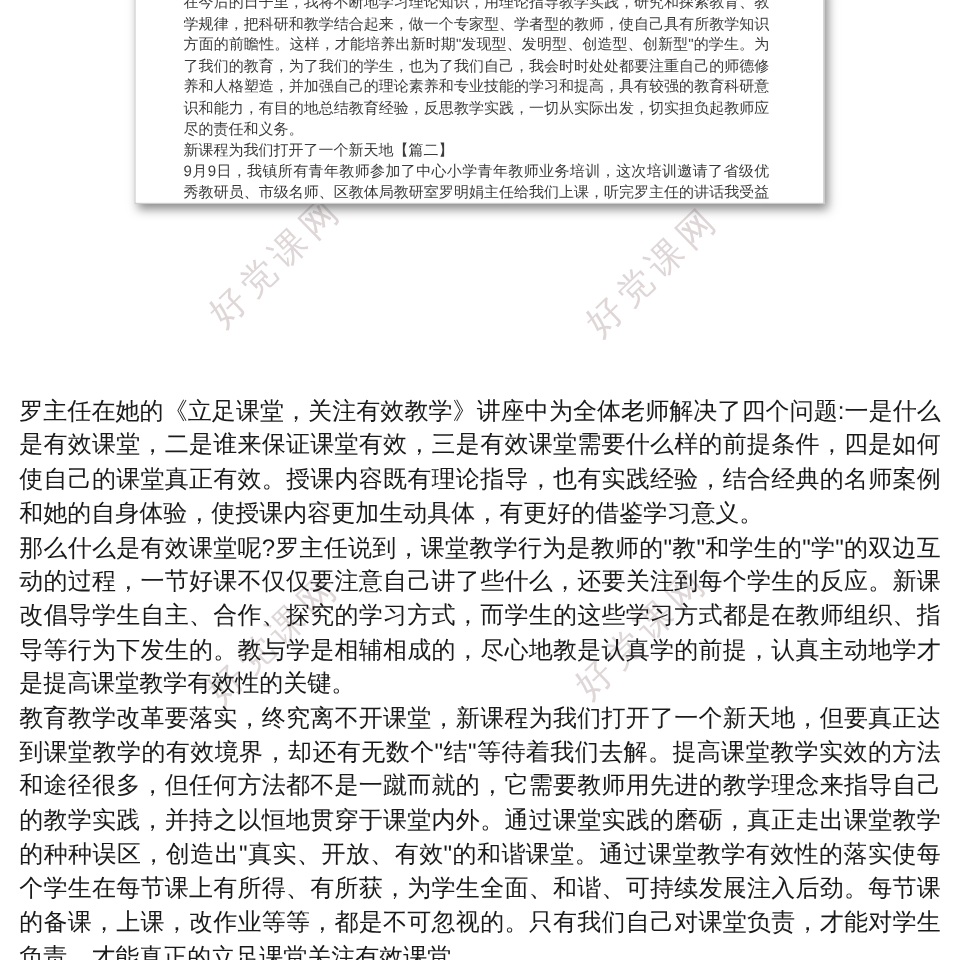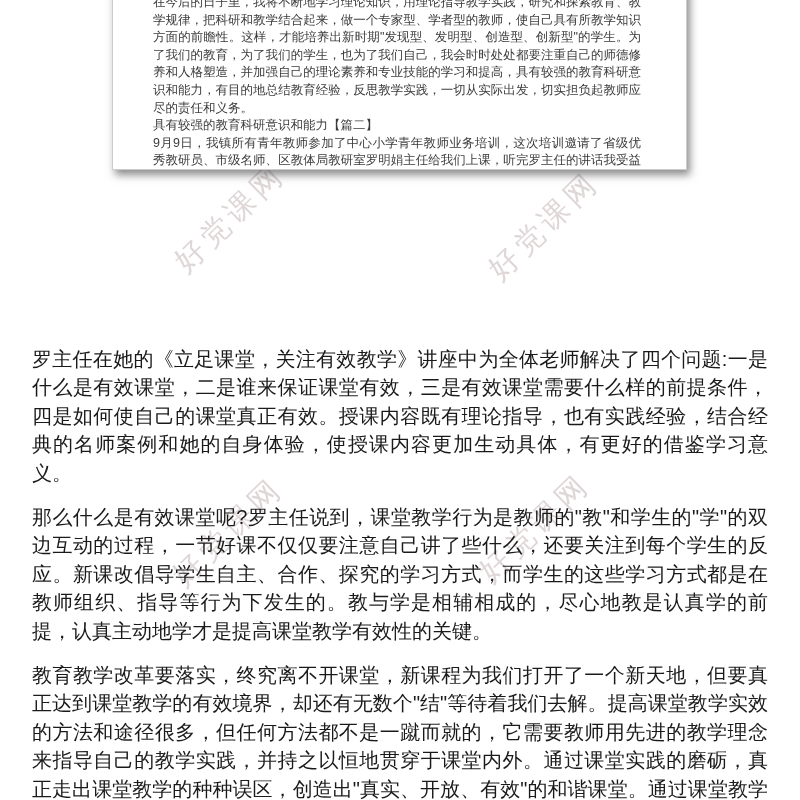--- a/index.html
+++ b/index.html
@@ -53,41 +53,41 @@
     position: absolute;
     left: 16px;
     top: 329px;
     width: 768px;
     z-index: 1;
     font-size: 20px;
     line-height: 28.4px;
     color: #1a1a1a;
   }
   .article p {
-    margin: 16px;
+    margin: 0;
     text-align: justify;
     text-justify: inter-ideograph;
   }
 </style>
 </head>
 <body>
 
 <div class="page">
 
   <div class="wm-layer">
       <span class="wm" style="left: 230px; top: 218px; color: rgb(198, 184, 184);">好党课网</span>
       <span class="wm" style="left: 544px; top: 226px; color: rgb(198, 184, 184);">好党课网</span>
       <span class="wm" style="left: 228px; top: 532px; color: rgb(198, 184, 184);">好党课网</span>
       <span class="wm" style="left: 535px; top: 528px; color: rgb(198, 184, 184);">好党课网</span>
     </div>
 
   <div class="preview-card">
     <div class="card-text">
       <p>在今后的日子里，我将不断地学习理论知识，用理论指导教学实践，研究和探索教育、教学规律，把科研和教学结合起来，做一个专家型、学者型的教师，使自己具有所教学知识方面的前瞻性。这样，才能培养出新时期"发现型、发明型、创造型、创新型"的学生。为了我们的教育，为了我们的学生，也为了我们自己，我会时时处处都要注重自己的师德修养和人格塑造，并加强自己的理论素养和专业技能的学习和提高，具有较强的教育科研意识和能力，有目的地总结教育经验，反思教学实践，一切从实际出发，切实担负起教师应尽的责任和义务。</p>
-      <p>具有较强的教育科研意识和能力【篇二】</p>
+      <p>新课程为我们打开了一个新天地【篇二】</p>
       <p>9月9日，我镇所有青年教师参加了中心小学青年教师业务培训，这次培训邀请了省级优秀教研员、市级名师、区教体局教研室罗明娟主任给我们上课，听完罗主任的讲话我受益匪浅。</p>
     </div>
   </div>
 
   <div class="article">
     <p>罗主任在她的《立足课堂，关注有效教学》讲座中为全体老师解决了四个问题:一是什么是有效课堂，二是谁来保证课堂有效，三是有效课堂需要什么样的前提条件，四是如何使自己的课堂真正有效。授课内容既有理论指导，也有实践经验，结合经典的名师案例和她的自身体验，使授课内容更加生动具体，有更好的借鉴学习意义。</p>
     <p>那么什么是有效课堂呢?罗主任说到，课堂教学行为是教师的"教"和学生的"学"的双边互动的过程，一节好课不仅仅要注意自己讲了些什么，还要关注到每个学生的反应。新课改倡导学生自主、合作、探究的学习方式，而学生的这些学习方式都是在教师组织、指导等行为下发生的。教与学是相辅相成的，尽心地教是认真学的前提，认真主动地学才是提高课堂教学有效性的关键。</p>
     <p>教育教学改革要落实，终究离不开课堂，新课程为我们打开了一个新天地，但要真正达到课堂教学的有效境界，却还有无数个"结"等待着我们去解。提高课堂教学实效的方法和途径很多，但任何方法都不是一蹴而就的，它需要教师用先进的教学理念来指导自己的教学实践，并持之以恒地贯穿于课堂内外。通过课堂实践的磨砺，真正走出课堂教学的种种误区，创造出"真实、开放、有效"的和谐课堂。通过课堂教学有效性的落实使每个学生在每节课上有所得、有所获，为学生全面、和谐、可持续发展注入后劲。每节课的备课，上课，改作业等等，都是不可忽视的。只有我们自己对课堂负责，才能对学生负责，才能真正的立足课堂关注有效课堂。</p>
   </div>
 

